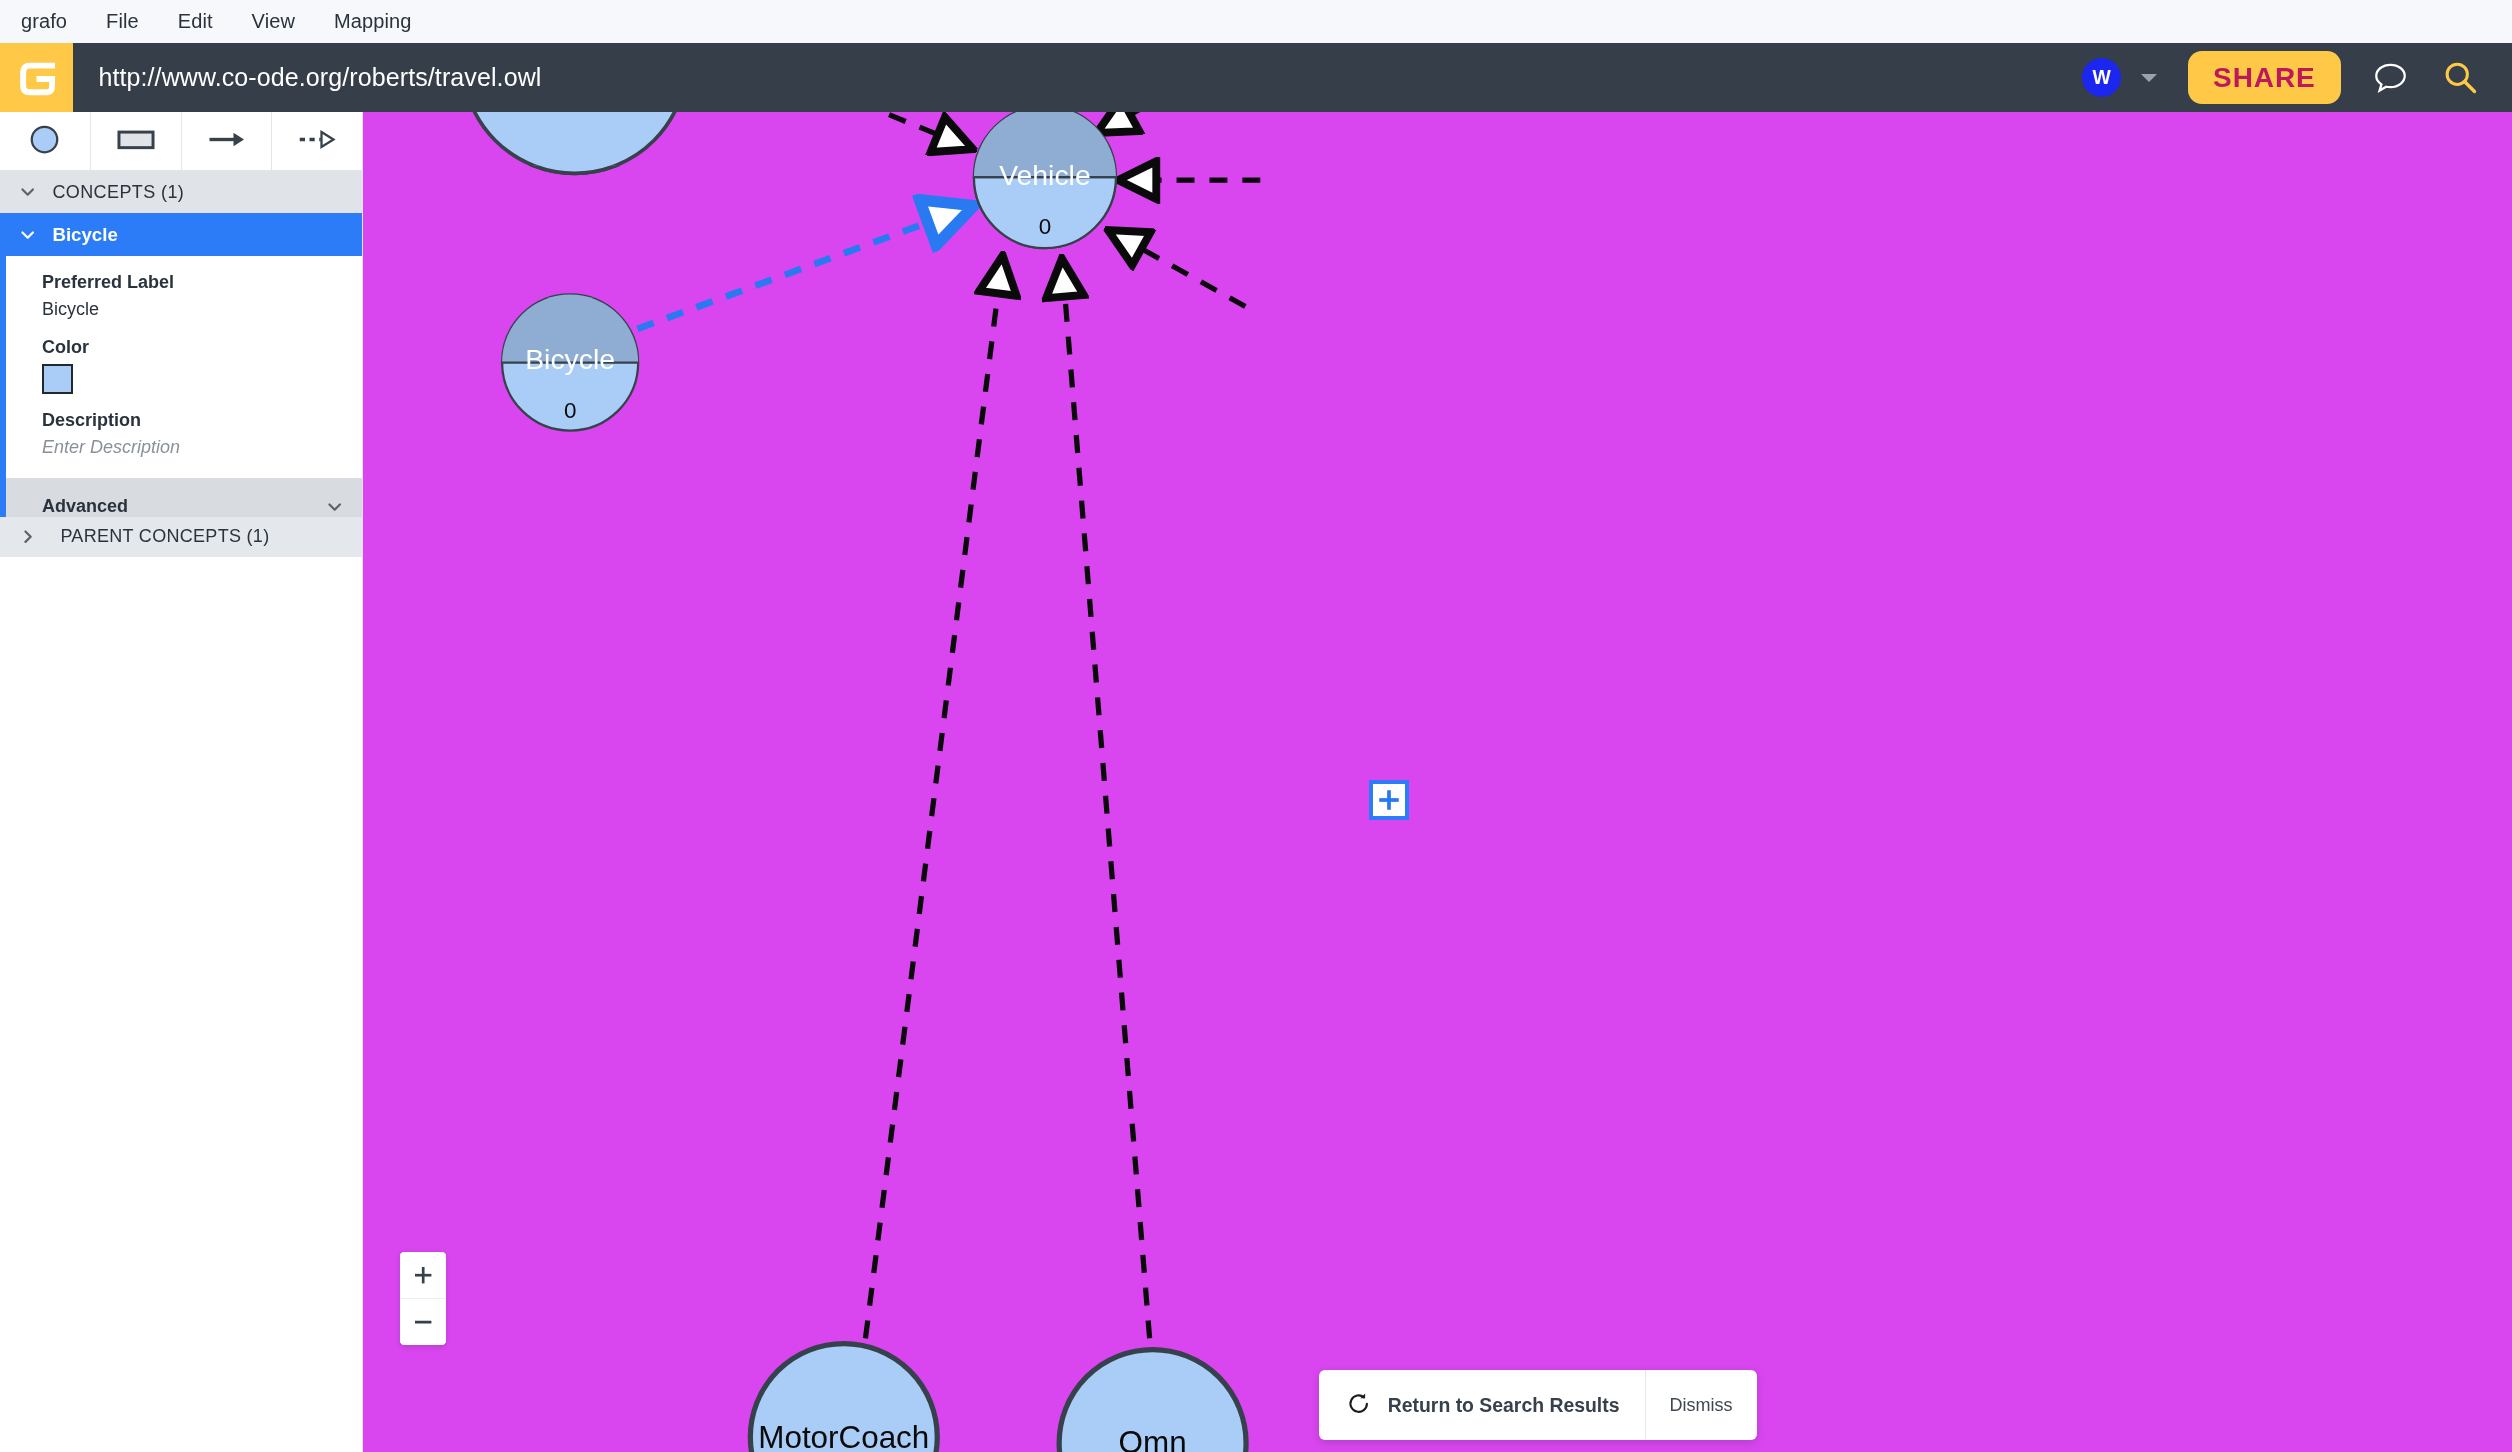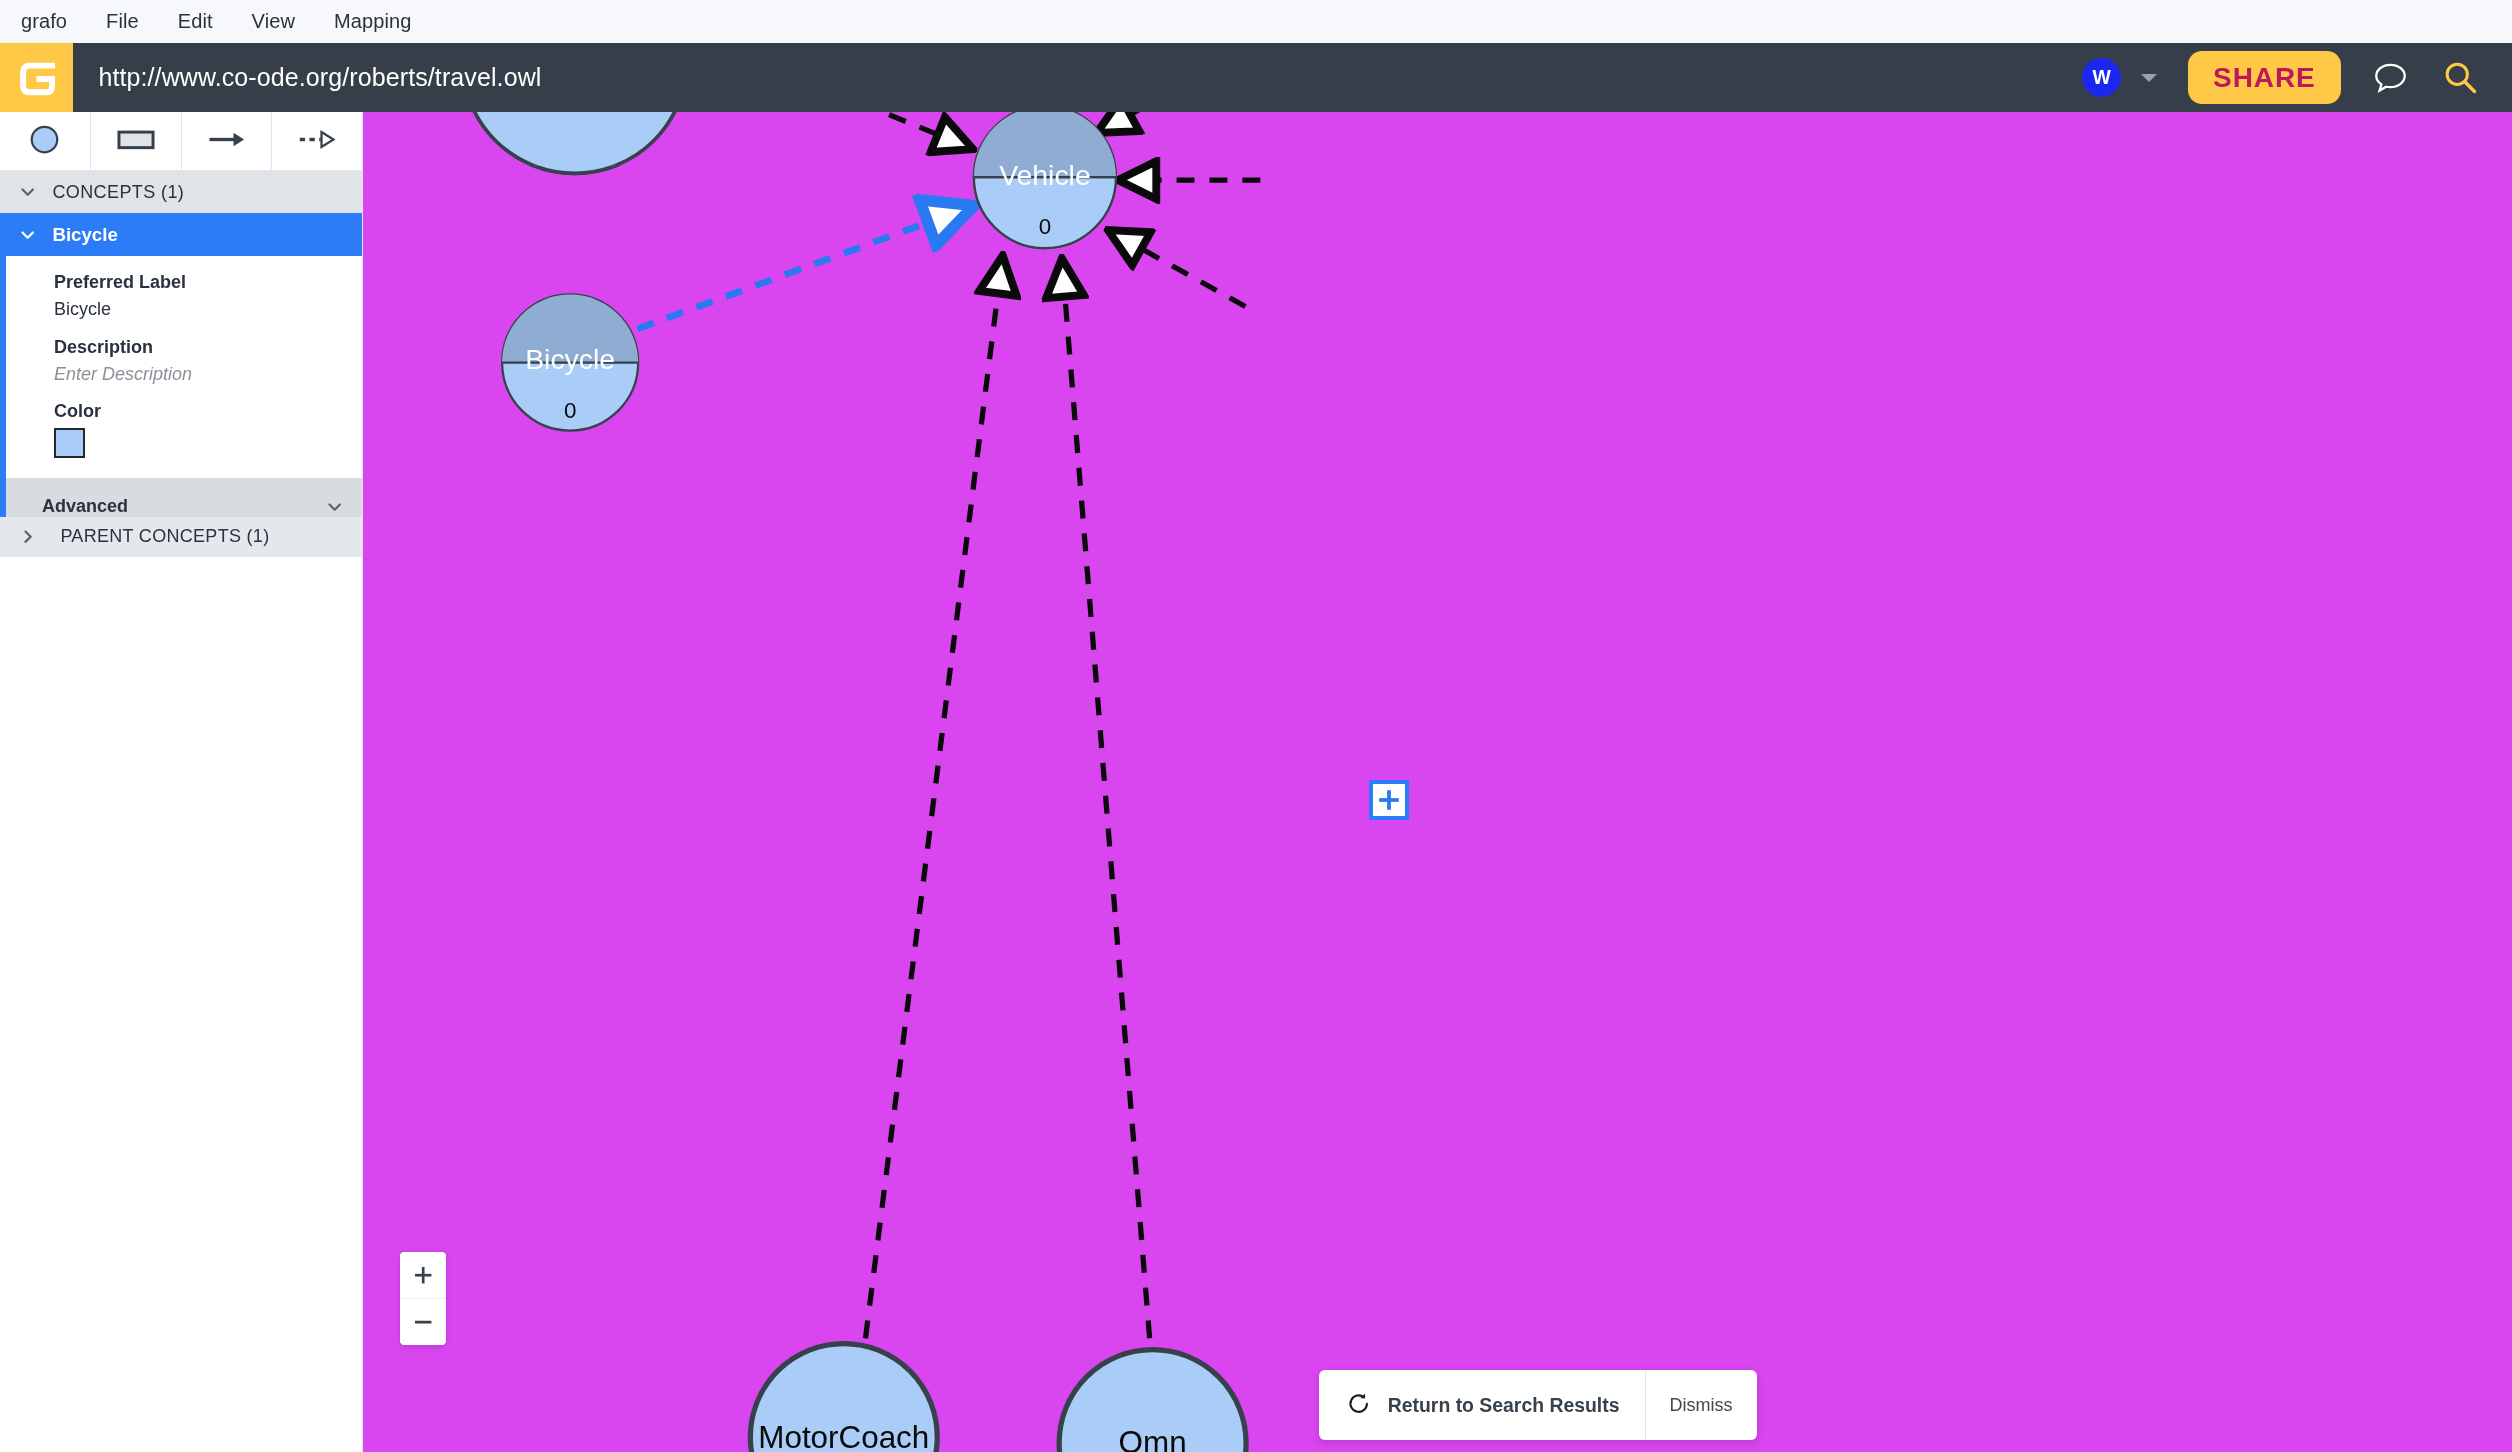--- a/index.html
+++ b/index.html
@@ -197,21 +197,20 @@
 
   .concept-body {
     background: #ffffff;
     border-left: 6px solid #2b7cf6;
     padding: 16.4px 0 13.5px 0;
     box-sizing: border-box;
   }
   .field {
     padding: 0 0 0 36px;
     margin-bottom: 16.4px;
-    margin-left: 12px;
   }
   .field:last-child { margin-bottom: 6px; }
   .field-label {
     font-size: 18px;
     font-weight: bold;
     color: #2a333d;
     margin-bottom: 6px;
     white-space: nowrap;
   }
   .field-value {
@@ -462,26 +461,26 @@
       </span>
       <span class="concept-label">Bicycle</span>
     </div>
 
     <div class="concept-body">
       <div class="field">
         <div class="field-label">Preferred Label</div>
         <div class="field-value">Bicycle</div>
       </div>
       <div class="field">
+        <div class="field-label">Color</div>
+        <div class="color-swatch"></div>
+      </div>
+      <div class="field">
         <div class="field-label">Description</div>
         <div class="field-value placeholder">Enter Description</div>
-      </div>
-      <div class="field">
-        <div class="field-label">Color</div>
-        <div class="color-swatch"></div>
       </div>
     </div>
 
     <div class="advanced-row">
       <span class="advanced-label">Advanced</span>
       <span class="advanced-caret">
         <svg width="19.4" height="19.4" viewBox="0 0 26 26">
           <path d="M6 10 L13 17 L20 10" fill="none" stroke="#5b646d" stroke-width="3" stroke-linecap="round" stroke-linejoin="round"></path>
         </svg>
       </span>

